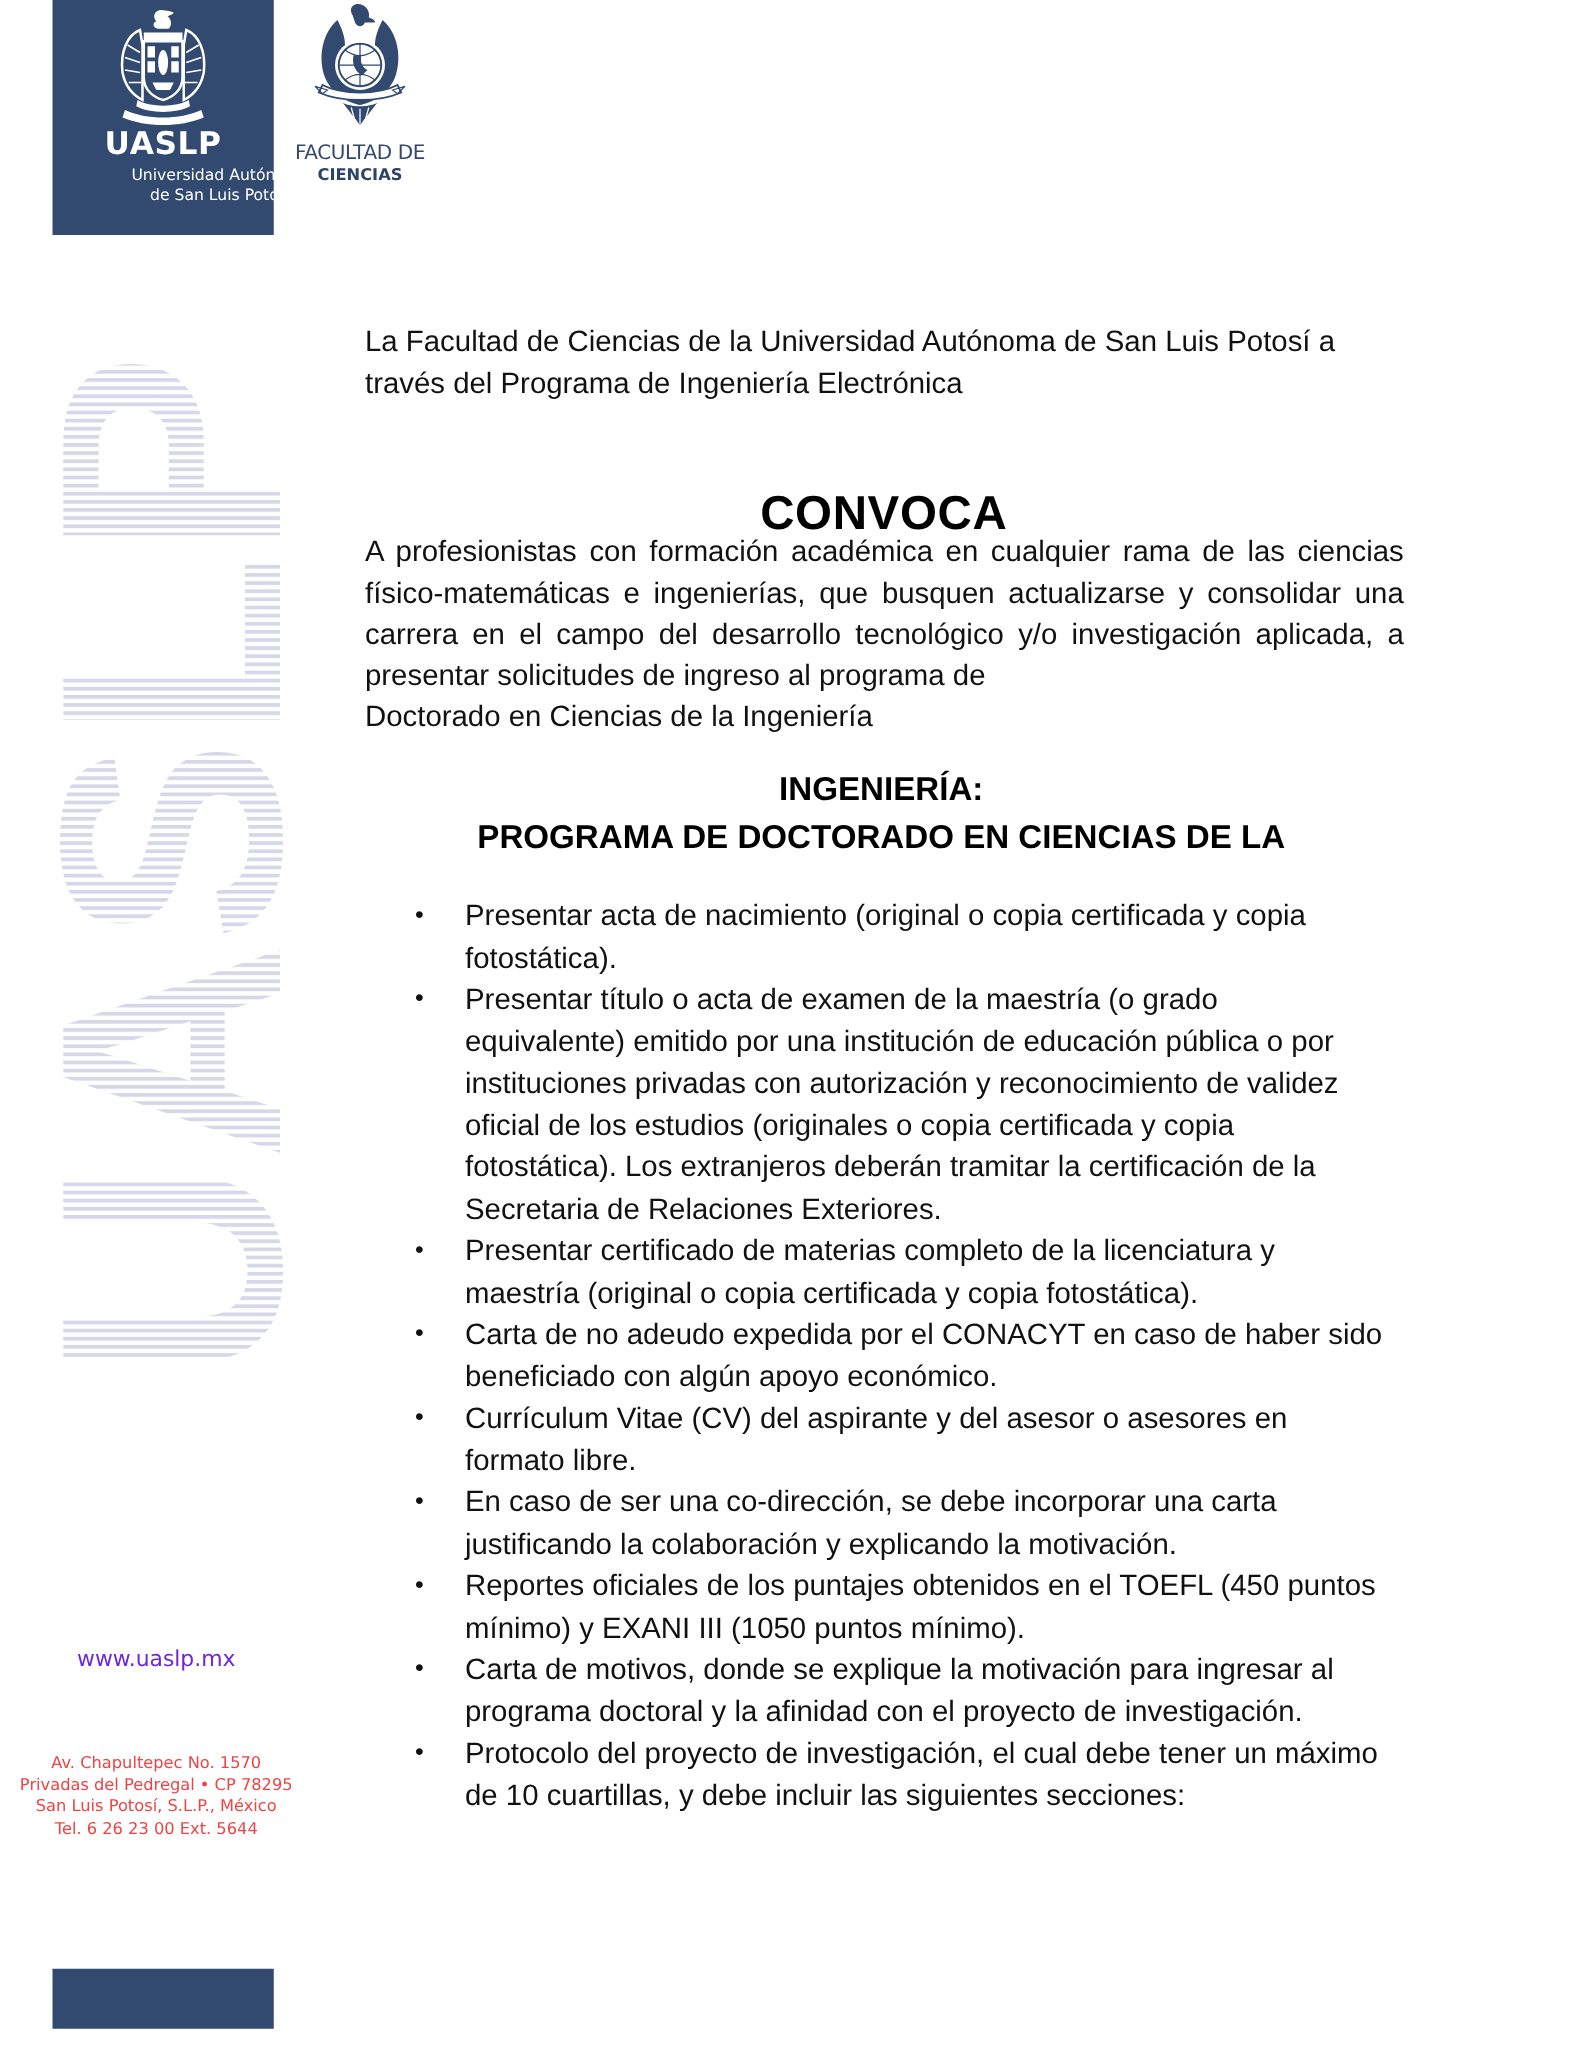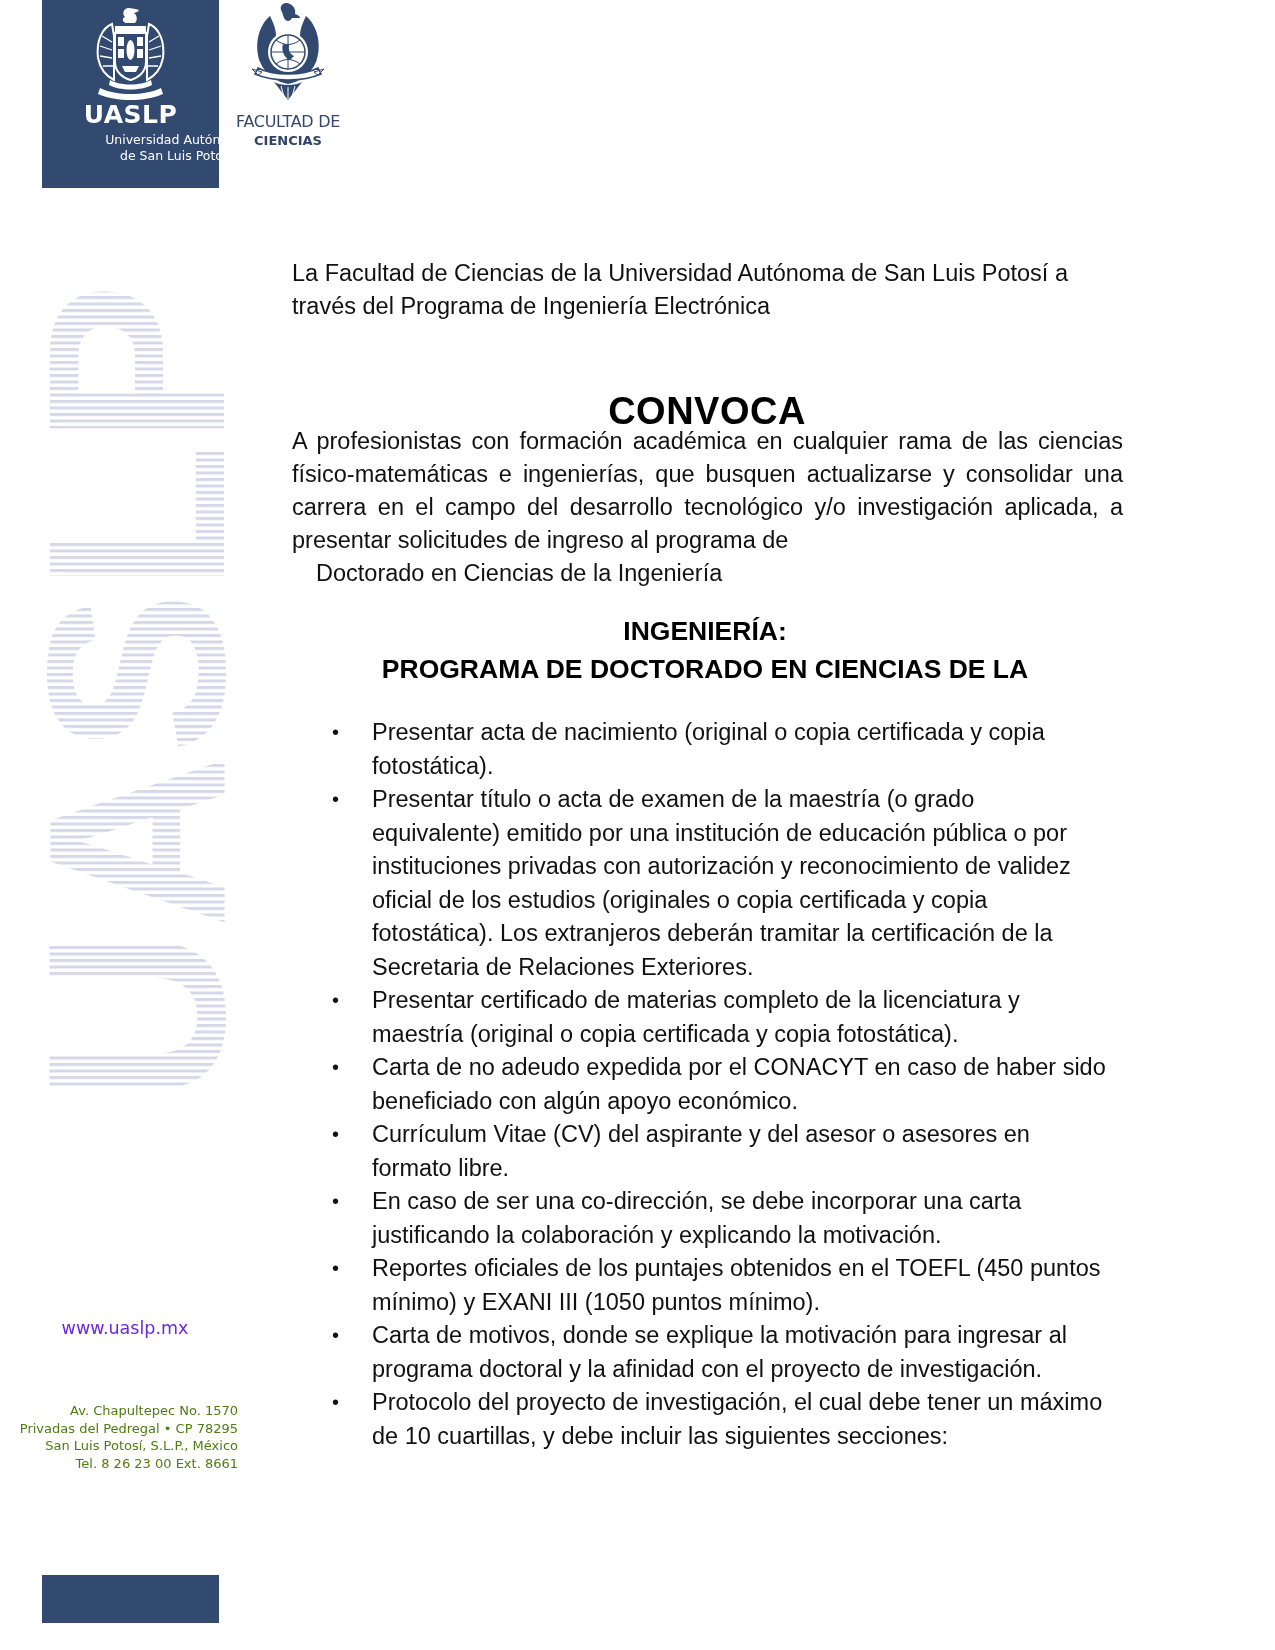--- a/index.html
+++ b/index.html
@@ -20,31 +20,31 @@
               font-family:"DejaVu Sans", sans-serif; font-size:16px; font-weight:normal; letter-spacing:-0.3px; }
   #fc-line2 { left:228px; width:120px; top:133px; text-align:center; color:#2f4369;
               font-family:"DejaVu Sans", sans-serif; font-size:13px; font-weight:bold; }
 
   
   #watermark { left:34px; top:283px; width:196px; height:820px; }
 
   
   #website { left:30px; width:190px; top:1318px; text-align:center; color:#6d28d9;
              font-family:"DejaVu Sans", sans-serif; font-size:17.5px; }
-  #address { left:12px; width:226px; top:1402px; text-align:right; color:#4d7c0f;
+  #address { left:12px; width:226px; top:1402px; text-align:center; color:#ef4444;
              font-family:"DejaVu Sans", sans-serif; font-size:13px; line-height:17.5px; }
   #bottom-bar { left:42px; top:1575px; width:177px; height:48px; background:#324a70; }
 
   
   .body-text { font-size:23.5px; line-height:33px; color:#111; }
   #intro { left:292px; top:257px; width:840px; }
   #convoca { left:292px; width:830px; top:346px; text-align:center; font-weight:bold;
              font-size:38px; line-height:46px; letter-spacing:0.5px;margin-top:42px; }
   #description { left:292px; top:425px; width:831px; text-align:justify; }
-  #description span.last { display:block; text-align:left;margin-left:24px; }
+  #description span.last { display:block; text-align:left; }
   #program-heading { left:340px; width:730px; top:612px; text-align:center; font-weight:bold;
                      font-size:26.5px; line-height:38px; }
 
   #requirements { left:318px; top:716px; width:790px; margin:0; padding:0; list-style:none; }
   #requirements li { position:relative; padding-left:54px; font-size:23.5px; line-height:33.5px; color:#111; }
   #requirements li .bullet { position:absolute; left:14px; top:0; font-size:20px; }
 </style>
 </head>
 <body>
 
@@ -107,21 +107,21 @@
     </mask>
   </defs>
   <rect x="0" y="0" width="196" height="820" fill="url(#stripes)" mask="url(#wm-mask)"></rect>
 </svg>
 
 <div id="website" class="abs">www.uaslp.mx</div>
 <div id="address" class="abs">
   <div>Av. Chapultepec No. 1570</div>
   <div>Privadas del Pedregal • CP 78295</div>
   <div>San Luis Potosí, S.L.P., México</div>
-  <div>Tel. 8 26 23 00 Ext. 8661</div>
+  <div>Tel. 6 26 23 00 Ext. 5644</div>
 </div>
 <div id="bottom-bar" class="abs"></div>
 
 <div id="intro" class="abs body-text">La Facultad de Ciencias de la Universidad Autónoma de San Luis Potosí a través del Programa de Ingeniería Electrónica</div>
 
 <div id="convoca" class="abs">CONVOCA</div>
 
 <div id="description" class="abs body-text">
   <span>A profesionistas con formación académica en cualquier rama de las ciencias físico-matemáticas e ingenierías, que busquen actualizarse y consolidar una carrera en el campo del desarrollo tecnológico y/o investigación aplicada, a presentar solicitudes de ingreso al programa de</span>
   <span class="last">Doctorado en Ciencias de la Ingeniería</span>

